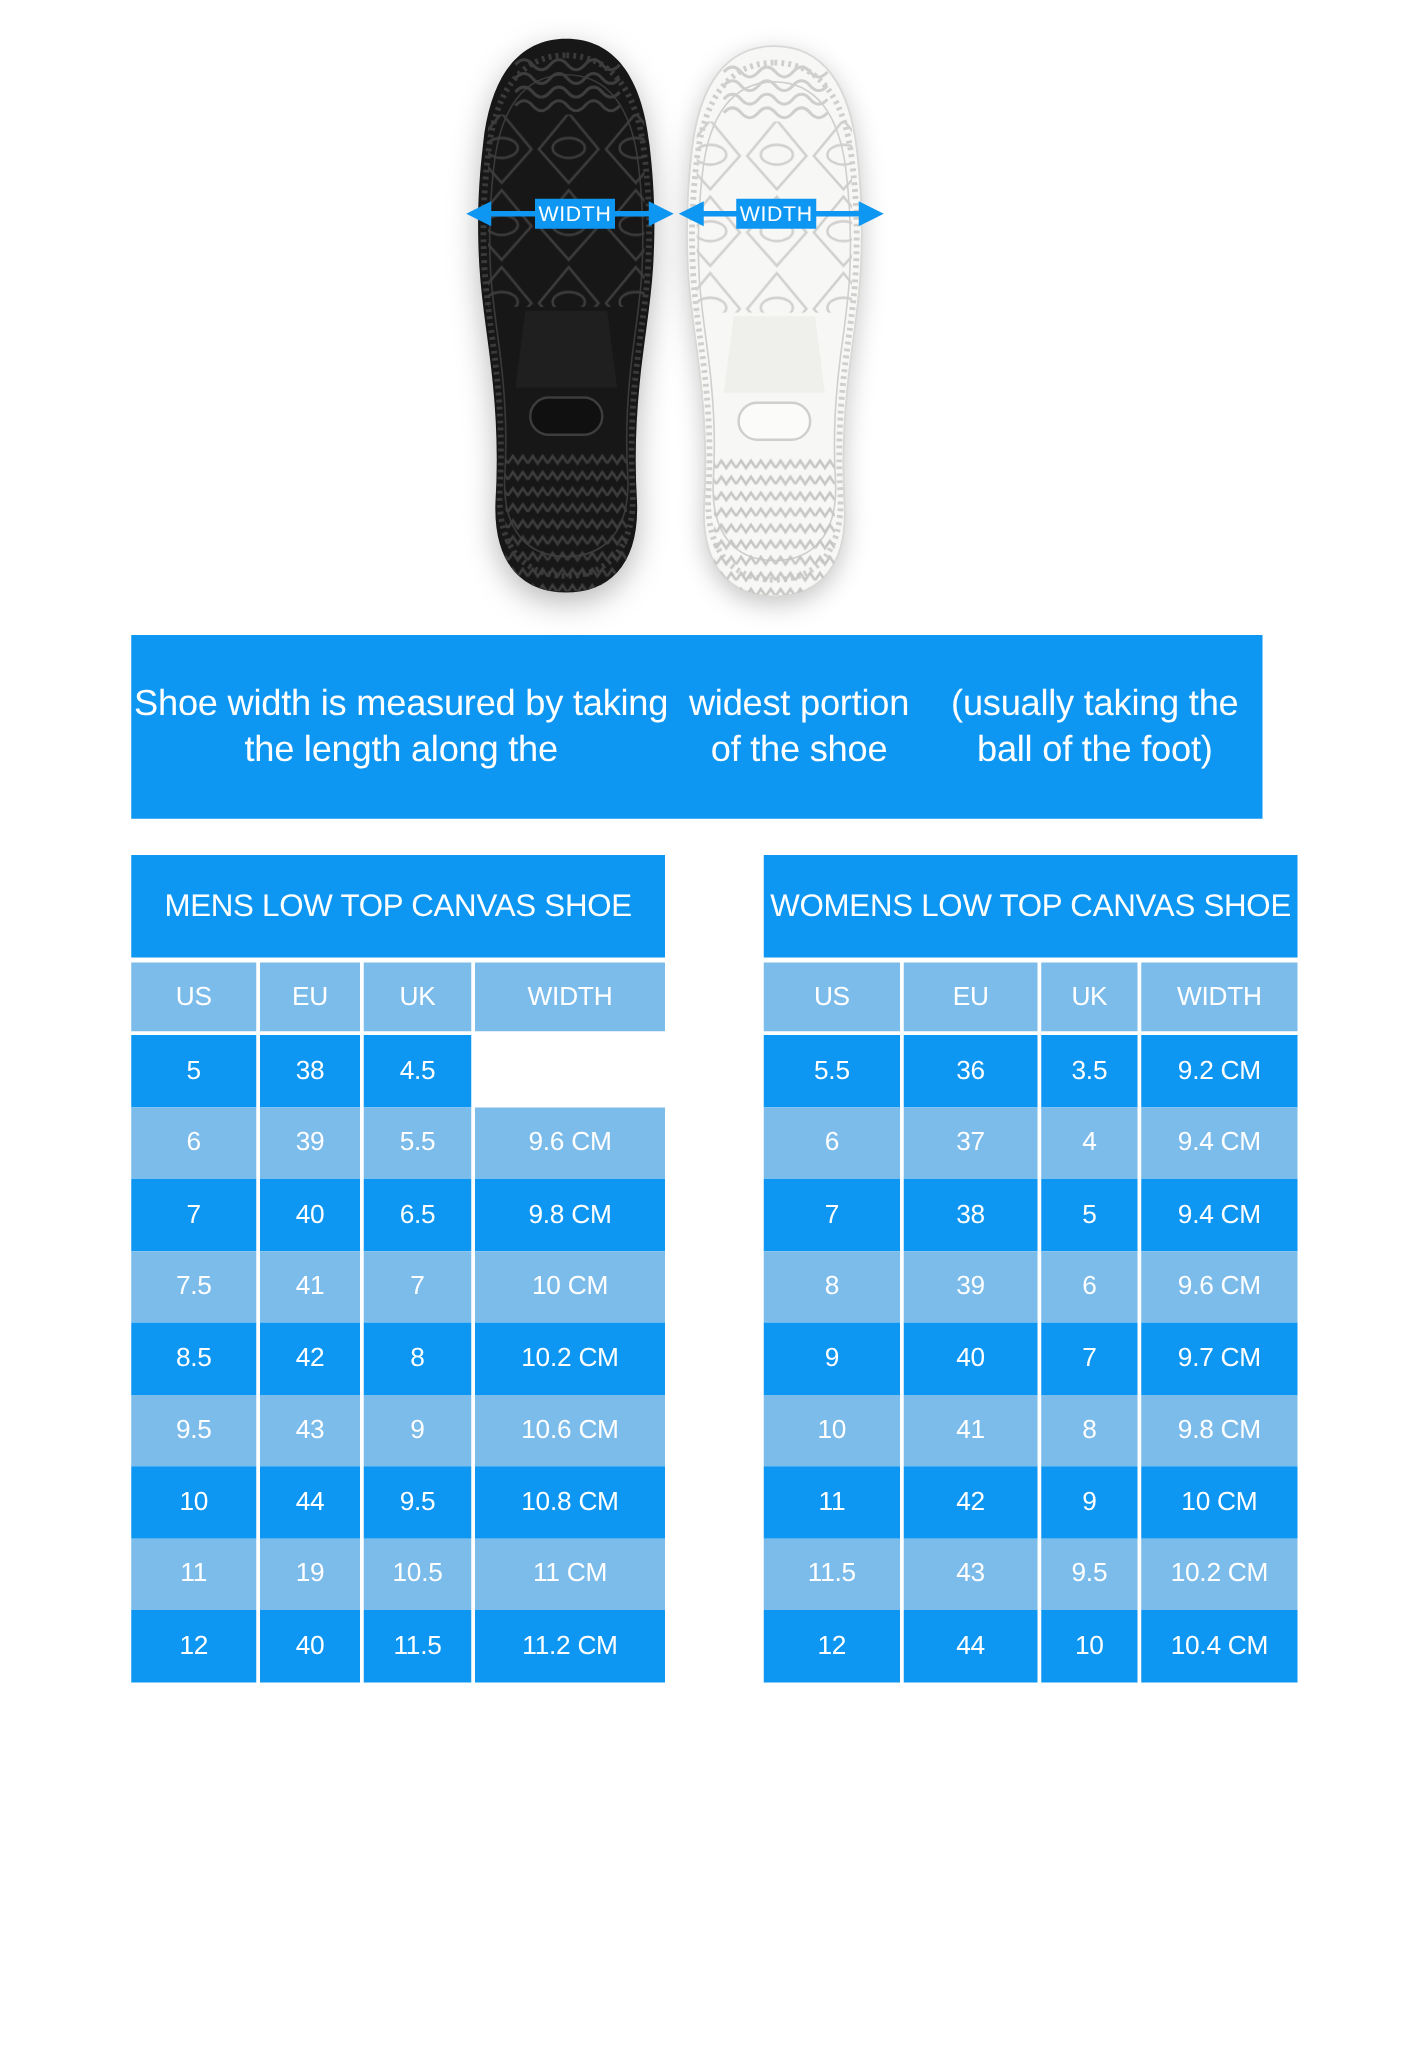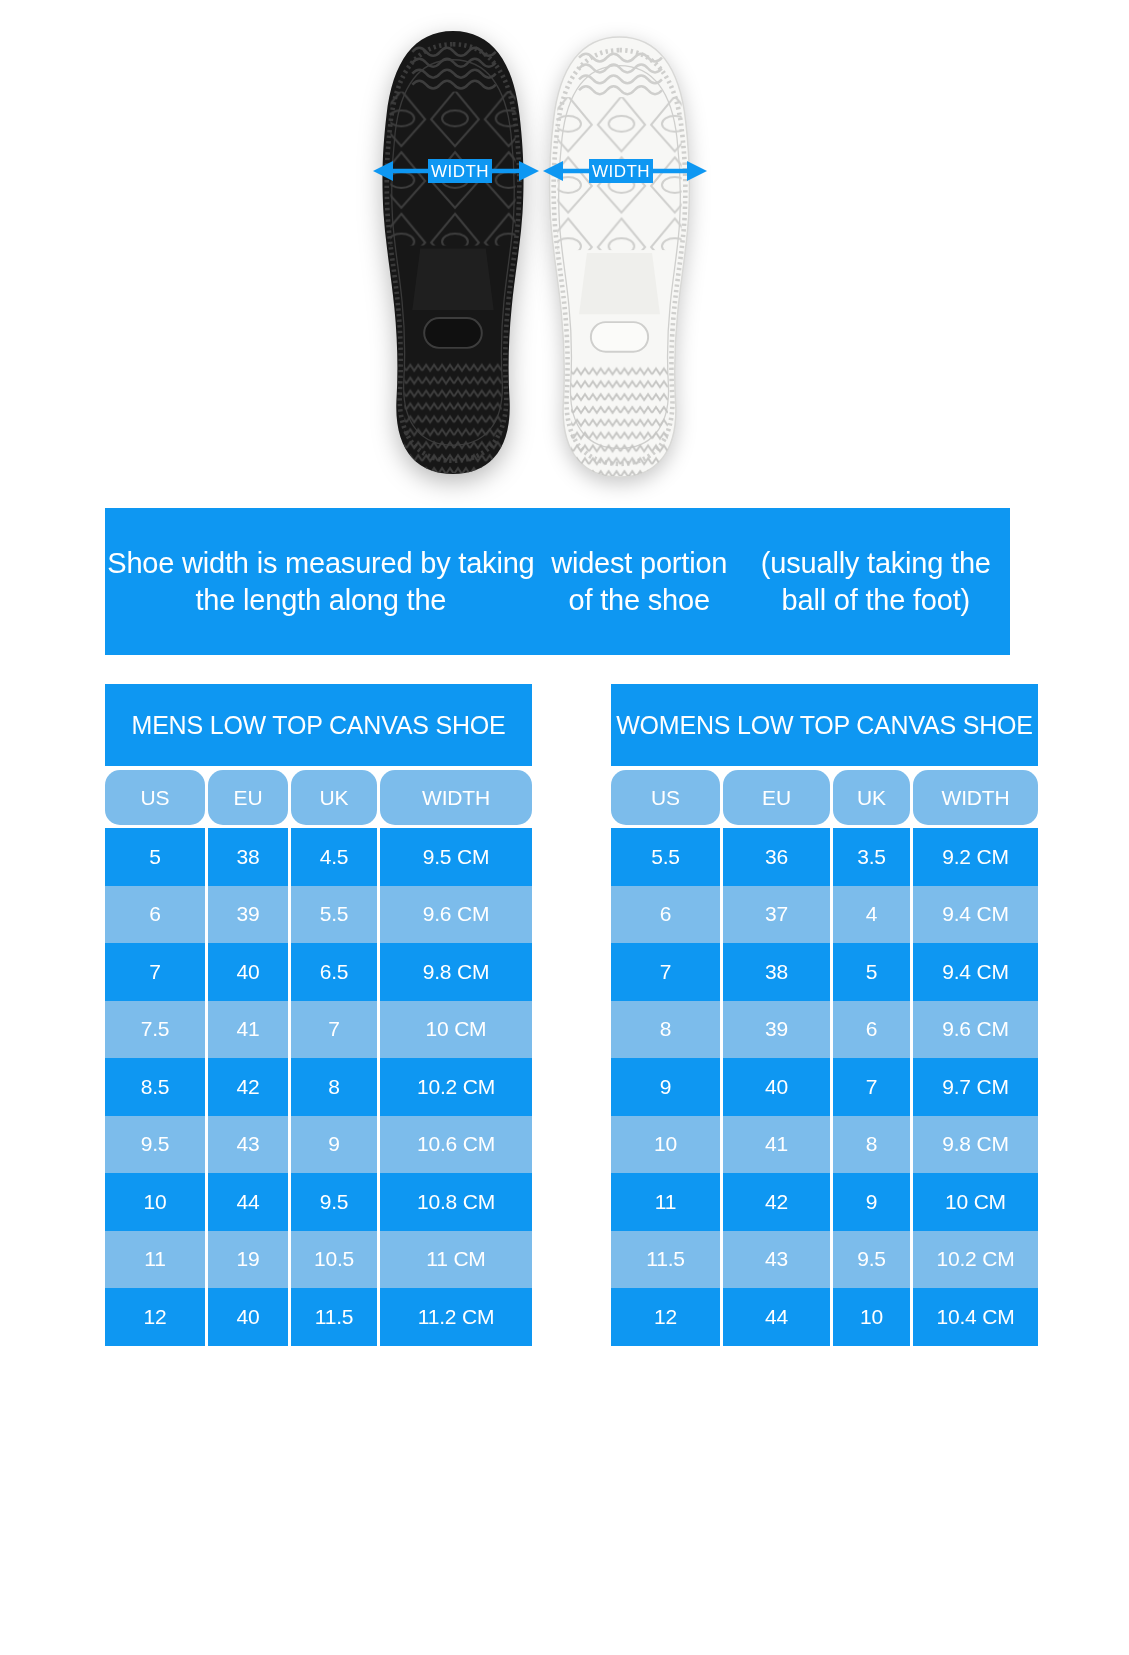--- a/index.html
+++ b/index.html
@@ -42,21 +42,21 @@
   .table-womens{left:567px;margin-left:44px;}
   .title{
     height:82px;background:var(--blue);color:var(--white);
     display:flex;align-items:center;justify-content:center;
     font-size:25px;letter-spacing:-.2px;margin-bottom:4px;
   }
   .thead,.trow{display:grid;column-gap:3px;}
   .table-mens .thead,.table-mens .trow{grid-template-columns:100px 80px 86px 152px;}
   .table-womens .thead,.table-womens .trow{grid-template-columns:109px 107px 77px 125px;}
   .thead{margin-bottom:3px;}
-  .thead .cell{height:55px;background:var(--light);border-radius:15px;}
+  .thead .cell{height:55px;background:var(--light);}
   .trow .cell{height:57.5px;}
   .trow.dark .cell{background:var(--blue);}
   .trow.light .cell{background:var(--light);}
   .cell{
     color:var(--white);font-size:21px;letter-spacing:-.2px;
     display:flex;align-items:center;justify-content:center;
   }
 </style>
 </head>
 <body>
@@ -148,21 +148,20 @@
         <div class="cell">US</div>
         <div class="cell">EU</div>
         <div class="cell">UK</div>
         <div class="cell">WIDTH</div>
       </div>
     <div>
         <div class="trow dark">
           <div class="cell">5</div>
           <div class="cell">38</div>
           <div class="cell">4.5</div>
-          <div class="cell">9.5 CM</div>
         </div>
         <div class="trow light">
           <div class="cell">6</div>
           <div class="cell">39</div>
           <div class="cell">5.5</div>
           <div class="cell">9.6 CM</div>
         </div>
         <div class="trow dark">
           <div class="cell">7</div>
           <div class="cell">40</div>

